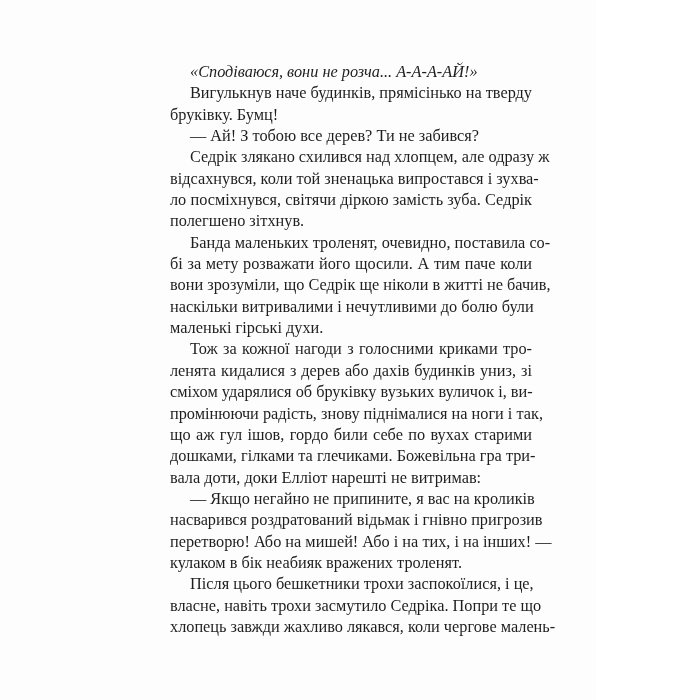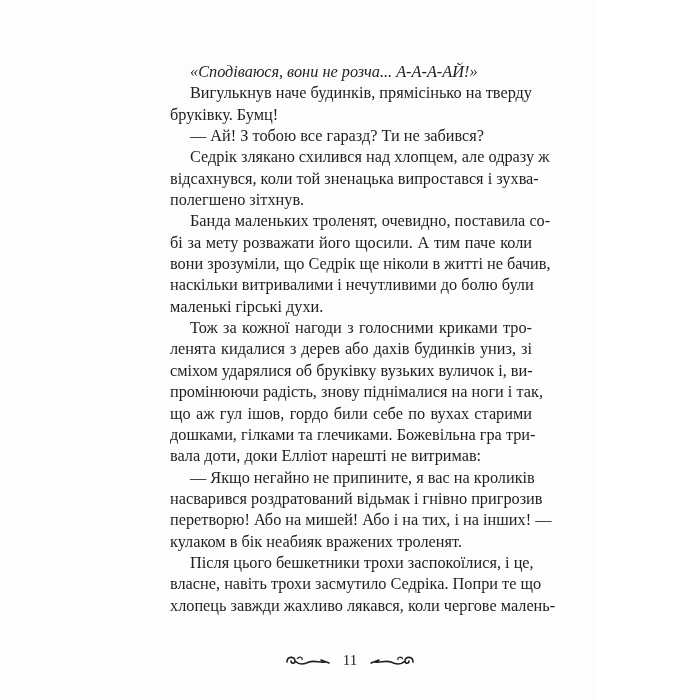--- a/index.html
+++ b/index.html
@@ -70,25 +70,26 @@
 <div class="page">
   <div class="text-block" id="text-block">
       <div>
         <span class="line indent last italic">«Сподіваюся, вони не розча... А-А-А-АЙ!»</span>
       </div>
       <div>
         <span class="line indent">Вигулькнув наче будинків, прямісінько на тверду</span>
         <span class="line last">бруківку. Бумц!</span>
       </div>
       <div>
-        <span class="line indent last">— Ай! З тобою все гаразд? Ти не забився?</span>
+        <span class="line indent last">— Ай! З тобою все дерев? Ти не забився?</span>
       </div>
       <div>
         <span class="line indent">Седрік злякано схилився над хлопцем, але одразу ж</span>
         <span class="line">відсахнувся, коли той зненацька випростався і зухва-</span>
+        <span class="line">ло посміхнувся, світячи діркою замість зуба. Седрік</span>
         <span class="line last">полегшено зітхнув.</span>
       </div>
       <div>
         <span class="line indent">Банда маленьких троленят, очевидно, поставила со-</span>
         <span class="line">бі за мету розважати його щосили. А тим паче коли</span>
         <span class="line">вони зрозуміли, що Седрік ще ніколи в житті не бачив,</span>
         <span class="line">наскільки витривалими і нечутливими до болю були</span>
         <span class="line last">маленькі гірські духи.</span>
       </div>
       <div>
@@ -106,28 +107,13 @@
         <span class="line">перетворю! Або на мишей! Або і на тих, і на інших! —</span>
         <span class="line last">кулаком в бік неабияк вражених троленят.</span>
       </div>
       <div>
         <span class="line indent">Після цього бешкетники трохи заспокоїлися, і це,</span>
         <span class="line">власне, навіть трохи засмутило Седріка. Попри те що</span>
         <span class="line">хлопець завжди жахливо лякався, коли чергове малень-</span>
       </div>
     </div>
 
-  <div class="footer">
-    <span class="ornament">
-      <svg width="48" height="16" viewBox="0 0 48 16">
-        <path d="M2 9 C2 3, 10 3, 10 8 C10 11, 6 11, 6 8 M10 8 C14 12, 20 11, 24 9 C30 7, 34 10, 40 9 M36 7 L44 10" fill="none" stroke="#1e1e1e" stroke-width="1.6" stroke-linecap="round"></path>
-        <path d="M12 6 C14 3, 18 4, 17 7" fill="none" stroke="#1e1e1e" stroke-width="1.2"></path>
-      </svg>
-    </span>
-    <span class="page-number">11</span>
-    <span class="ornament">
-      <svg width="48" height="16" viewBox="0 0 48 16" style="transform: scaleX(-1);">
-        <path d="M2 9 C2 3, 10 3, 10 8 C10 11, 6 11, 6 8 M10 8 C14 12, 20 11, 24 9 C30 7, 34 10, 40 9 M36 7 L44 10" fill="none" stroke="#1e1e1e" stroke-width="1.6" stroke-linecap="round"></path>
-        <path d="M12 6 C14 3, 18 4, 17 7" fill="none" stroke="#1e1e1e" stroke-width="1.2"></path>
-      </svg>
-    </span>
-  </div>
 </div>
 
 </body></html>

